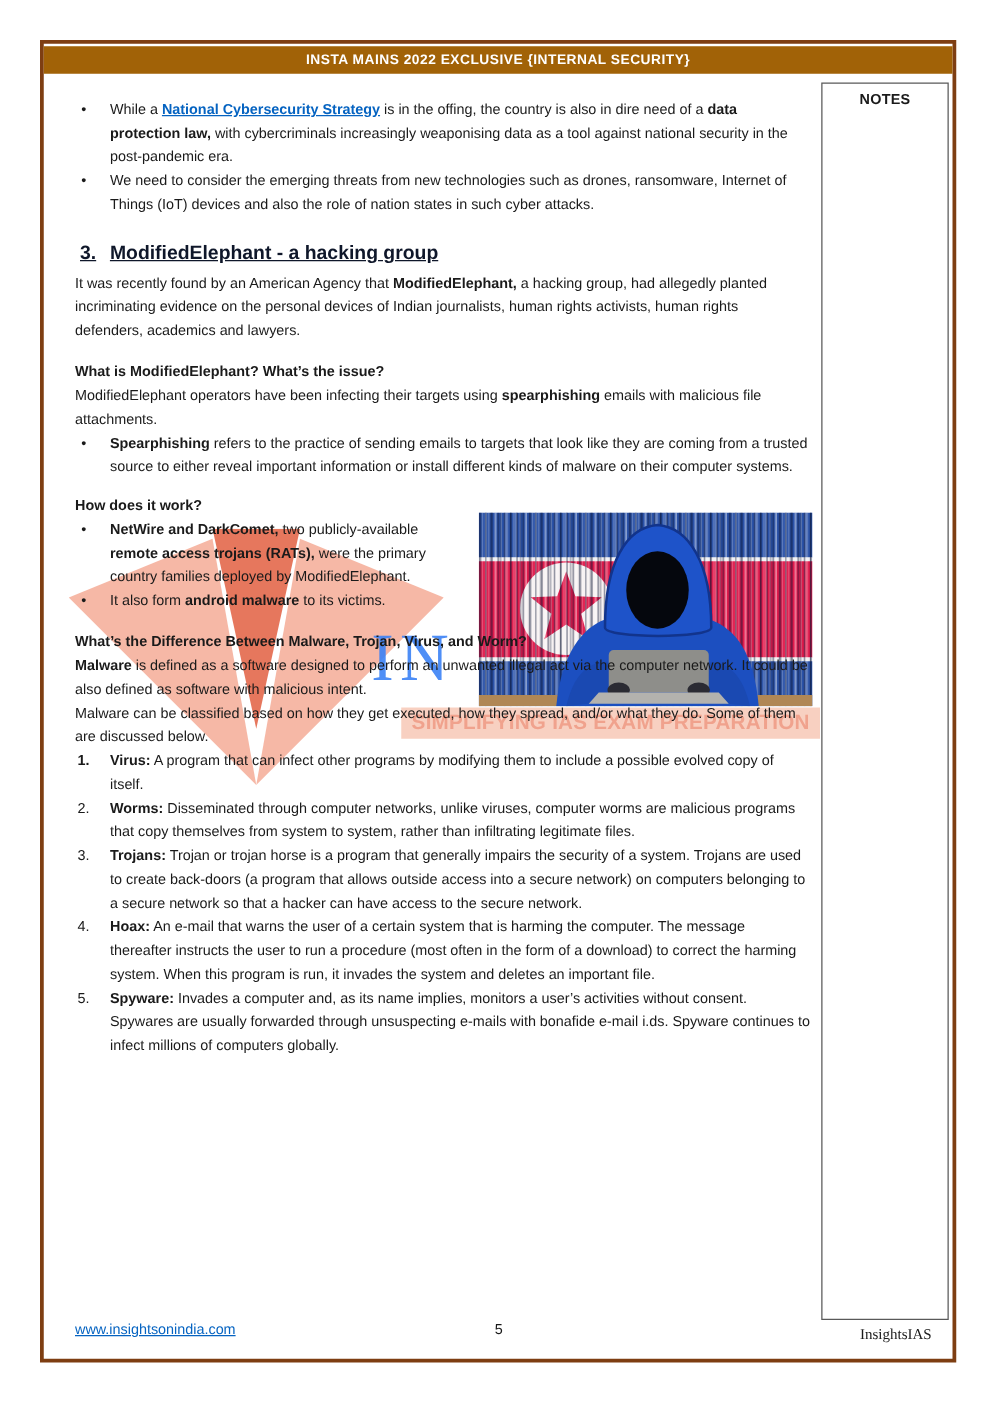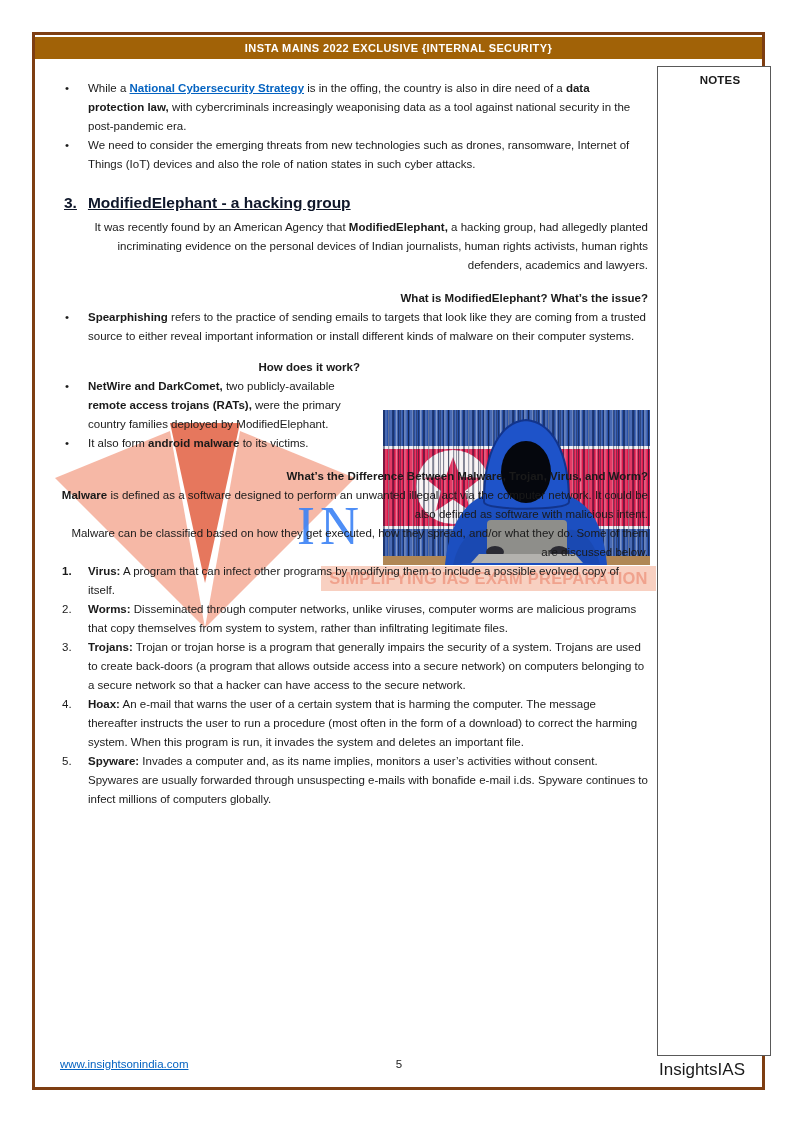--- a/index.html
+++ b/index.html
@@ -5,58 +5,58 @@
   html,body{margin:0;padding:0;}
   body{
     width:794px;height:1123px;position:relative;background:#ffffff;
     font-family:"Liberation Sans",sans-serif;color:#1a1a1a;overflow:hidden;
   }
   .page-frame{position:absolute;left:32px;top:32px;width:727px;height:1052px;border:3px solid #7E3E12;z-index:0;}
   .header-bar{
     position:absolute;left:35px;top:37px;width:727px;height:22px;background:#a16207;
     color:#fff;font-size:11px;font-weight:bold;text-align:center;line-height:22px;letter-spacing:.4px;z-index:3;
   }
-  .notes-box{position:absolute;left:657px;top:66px;width:100px;height:988px;border:1px solid #595959;background:#fff;z-index:3;padding-left:12px;}
+  .notes-box{position:absolute;left:657px;top:66px;width:100px;height:988px;border:1px solid #595959;background:#fff;z-index:3;}
   .notes-label{font-weight:bold;font-size:11.5px;text-align:center;margin-top:7px;letter-spacing:.2px;}
 
   
   .wm-wings{position:absolute;left:55px;top:423px;z-index:1;}
   .wm-logo-text{
     position:absolute;left:297px;top:499px;z-index:1;font-family:"Liberation Serif",serif;
     font-size:54px;line-height:1;color:#3b82f6;letter-spacing:5px;opacity:.9;
   }
   .wm-banner{
     position:absolute;left:321px;top:566px;width:335px;height:25px;z-index:1;
     background:rgba(248,206,190,.95);color:#F0A28D;font-weight:bold;font-size:16.5px;
     line-height:25px;text-align:center;white-space:nowrap;letter-spacing:.2px;
   }
 
   .hacker-photo{position:absolute;left:383px;top:410px;width:267px;height:155px;z-index:2;margin:0;}
   .hacker-photo svg{display:block;width:100%;height:100%;}
 
   .content{position:absolute;left:60px;top:79px;width:588px;z-index:3;font-size:11.5px;line-height:19px;}
-  .content p{margin:0;text-align:right;}
+  .content p{margin:0;}
   .b{font-weight:bold;}
   .doclink{color:#0563C1;text-decoration:underline;font-weight:bold;cursor:pointer;}
   .subhead{font-weight:bold;}
   .gap14{height:14px;}
   .gap12{height:12px;}
   .section-heading{margin:4px;color:#0f172a;font-size:15.5px;line-height:22px;font-weight:bold;}
   .section-heading .h-num{text-decoration:underline;margin-right:11px;}
   .section-heading .h-title{text-decoration:underline;}
   .li-row{display:flex;}
   .li-marker{flex:0 0 28px;padding-left:5px;box-sizing:border-box;}
   .num{padding-left:2px;}
   .li-body{flex:1;}
   .how-col{width:300px;}
   [data-name="malware-list"] .li-row:first-child .num{font-weight:bold;}
 
   .site-link{position:absolute;left:60px;top:1058px;font-size:11.5px;color:#0563C1;text-decoration:underline;z-index:3;cursor:pointer;}
   .page-num{position:absolute;left:36px;top:1058px;width:726px;text-align:center;font-size:11.5px;z-index:2;}
-  .brand{position:absolute;left:659px;top:1060px;font-size:17px;z-index:3;}
+  .brand{position:absolute;left:688px;top:1060px;font-size:12px;z-index:3;font-family:Liberation Serif, serif;}
 </style>
 </head>
 <body>
 
 <div class="page-frame" data-name="page-border"></div>
 
 <div class="header-bar" data-name="page-header-title">INSTA MAINS 2022 EXCLUSIVE {INTERNAL SECURITY}</div>
 
 <div class="notes-box" data-name="notes-box">
   <div class="notes-label" data-name="notes-label">NOTES</div>
@@ -124,20 +124,21 @@
   <div class="gap14" data-name="spacer"></div>
 
   <h2 class="section-heading" data-name="section-heading">
     <span class="h-num" data-name="section-number">3.</span><span class="h-title" data-name="section-title">ModifiedElephant - a hacking group</span>
   </h2>
   <p data-name="section-intro-paragraph"><span data-name="text-segment">It was recently found by an American Agency that </span><span data-name="text-segment" class="b">ModifiedElephant,</span><span data-name="text-segment"> a hacking group, had allegedly planted incriminating evidence on the personal devices of Indian journalists, human rights activists, human rights defenders, academics and lawyers.</span></p>
 
   <div class="gap14" data-name="spacer"></div>
 
   <p class="subhead" data-name="subheading-what-is">What is ModifiedElephant? What’s the issue?</p>
+  <p data-name="paragraph"><span data-name="text-segment">ModifiedElephant operators have been infecting their targets using </span><span data-name="text-segment" class="b">spearphishing</span><span data-name="text-segment"> emails with malicious file attachments.</span></p>
   <div data-name="spearphishing-bullet-list">
       <div class="li-row" data-name="bullet-item">
         <span class="li-marker dot" data-name="bullet-marker">•</span>
         <span class="li-body" data-name="item-text"><span data-name="text-segment" class="b">Spearphishing</span><span data-name="text-segment"> refers to the practice of sending emails to targets that look like they are coming from a trusted source to either reveal important information or install different kinds of malware on their computer systems.</span></span>
       </div>
     </div>
 
   <div class="gap12" data-name="spacer"></div>
 
   <div class="how-col" data-name="how-it-works-column">

